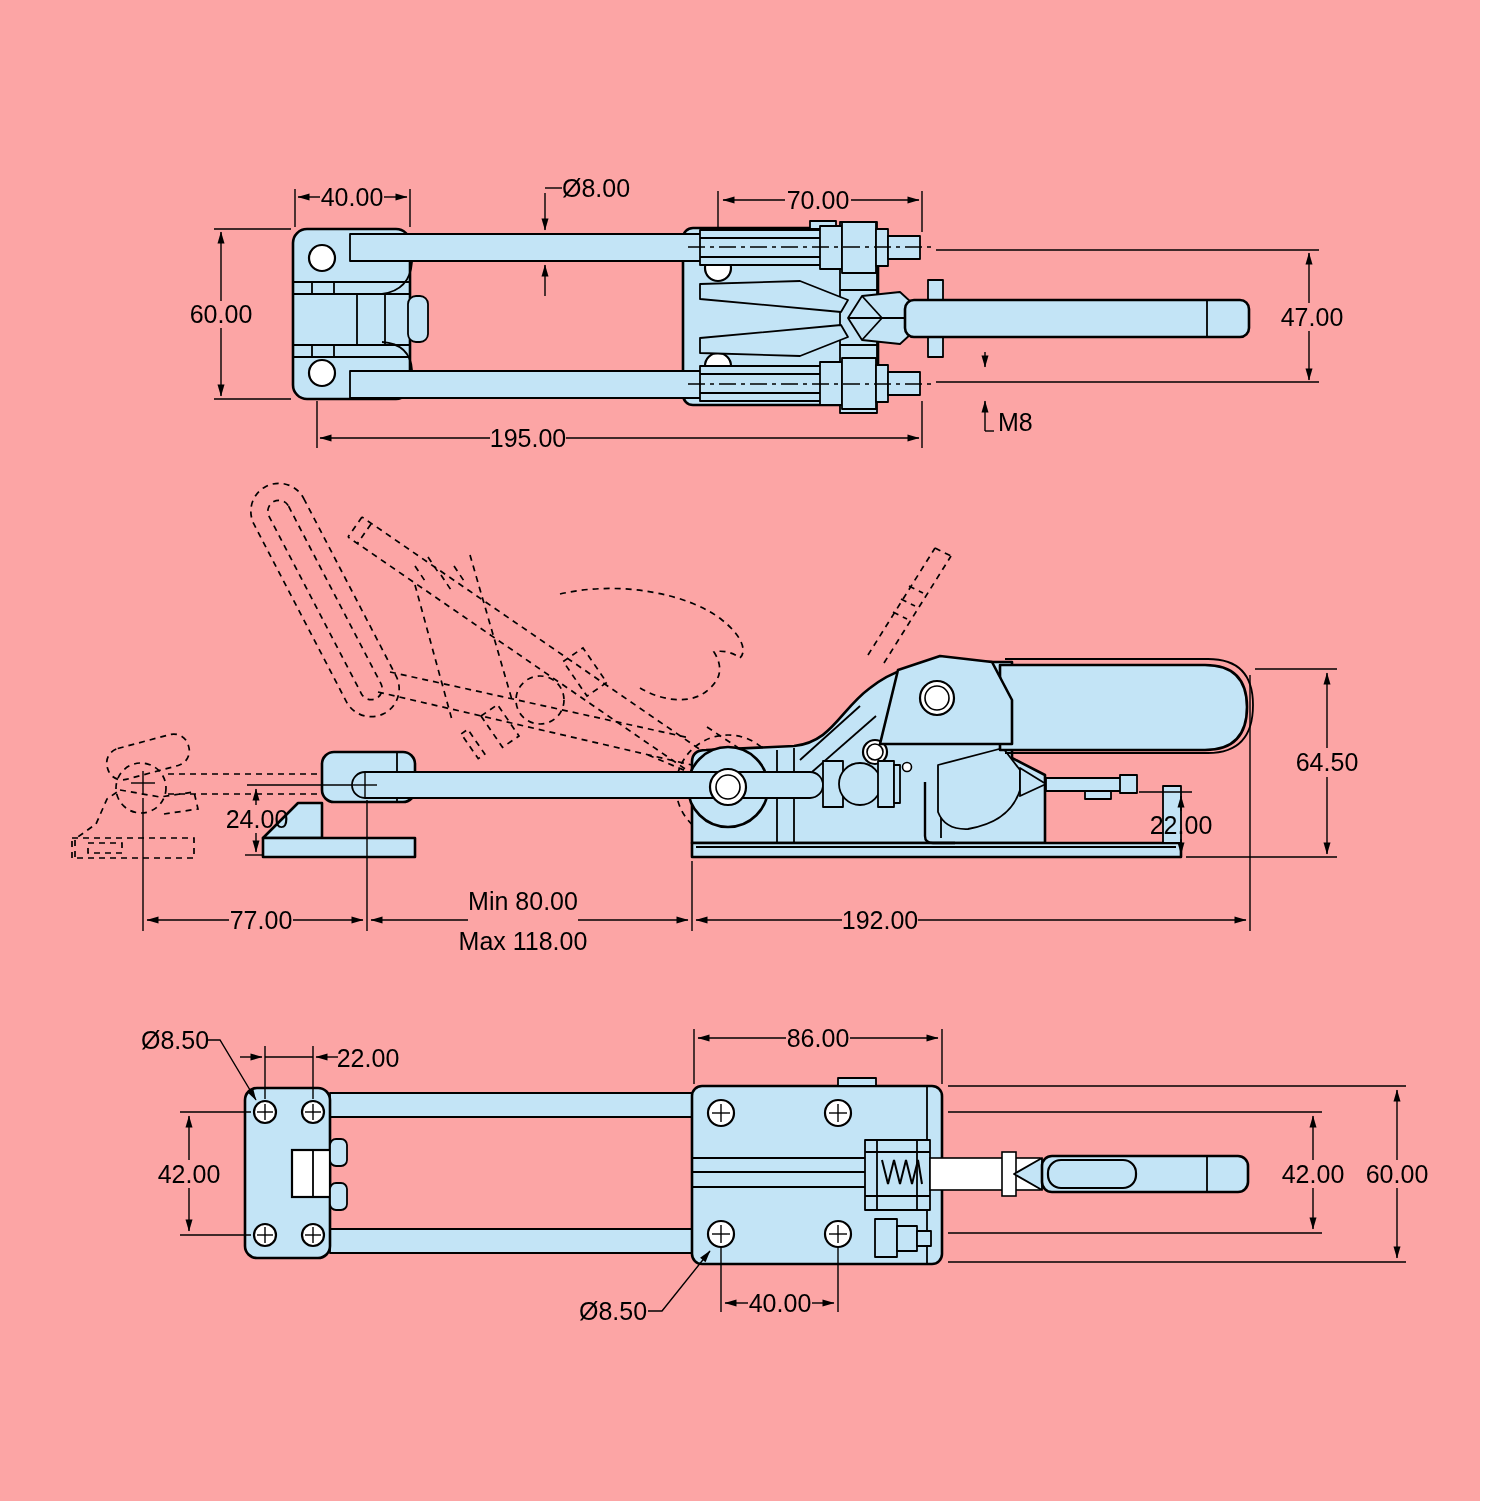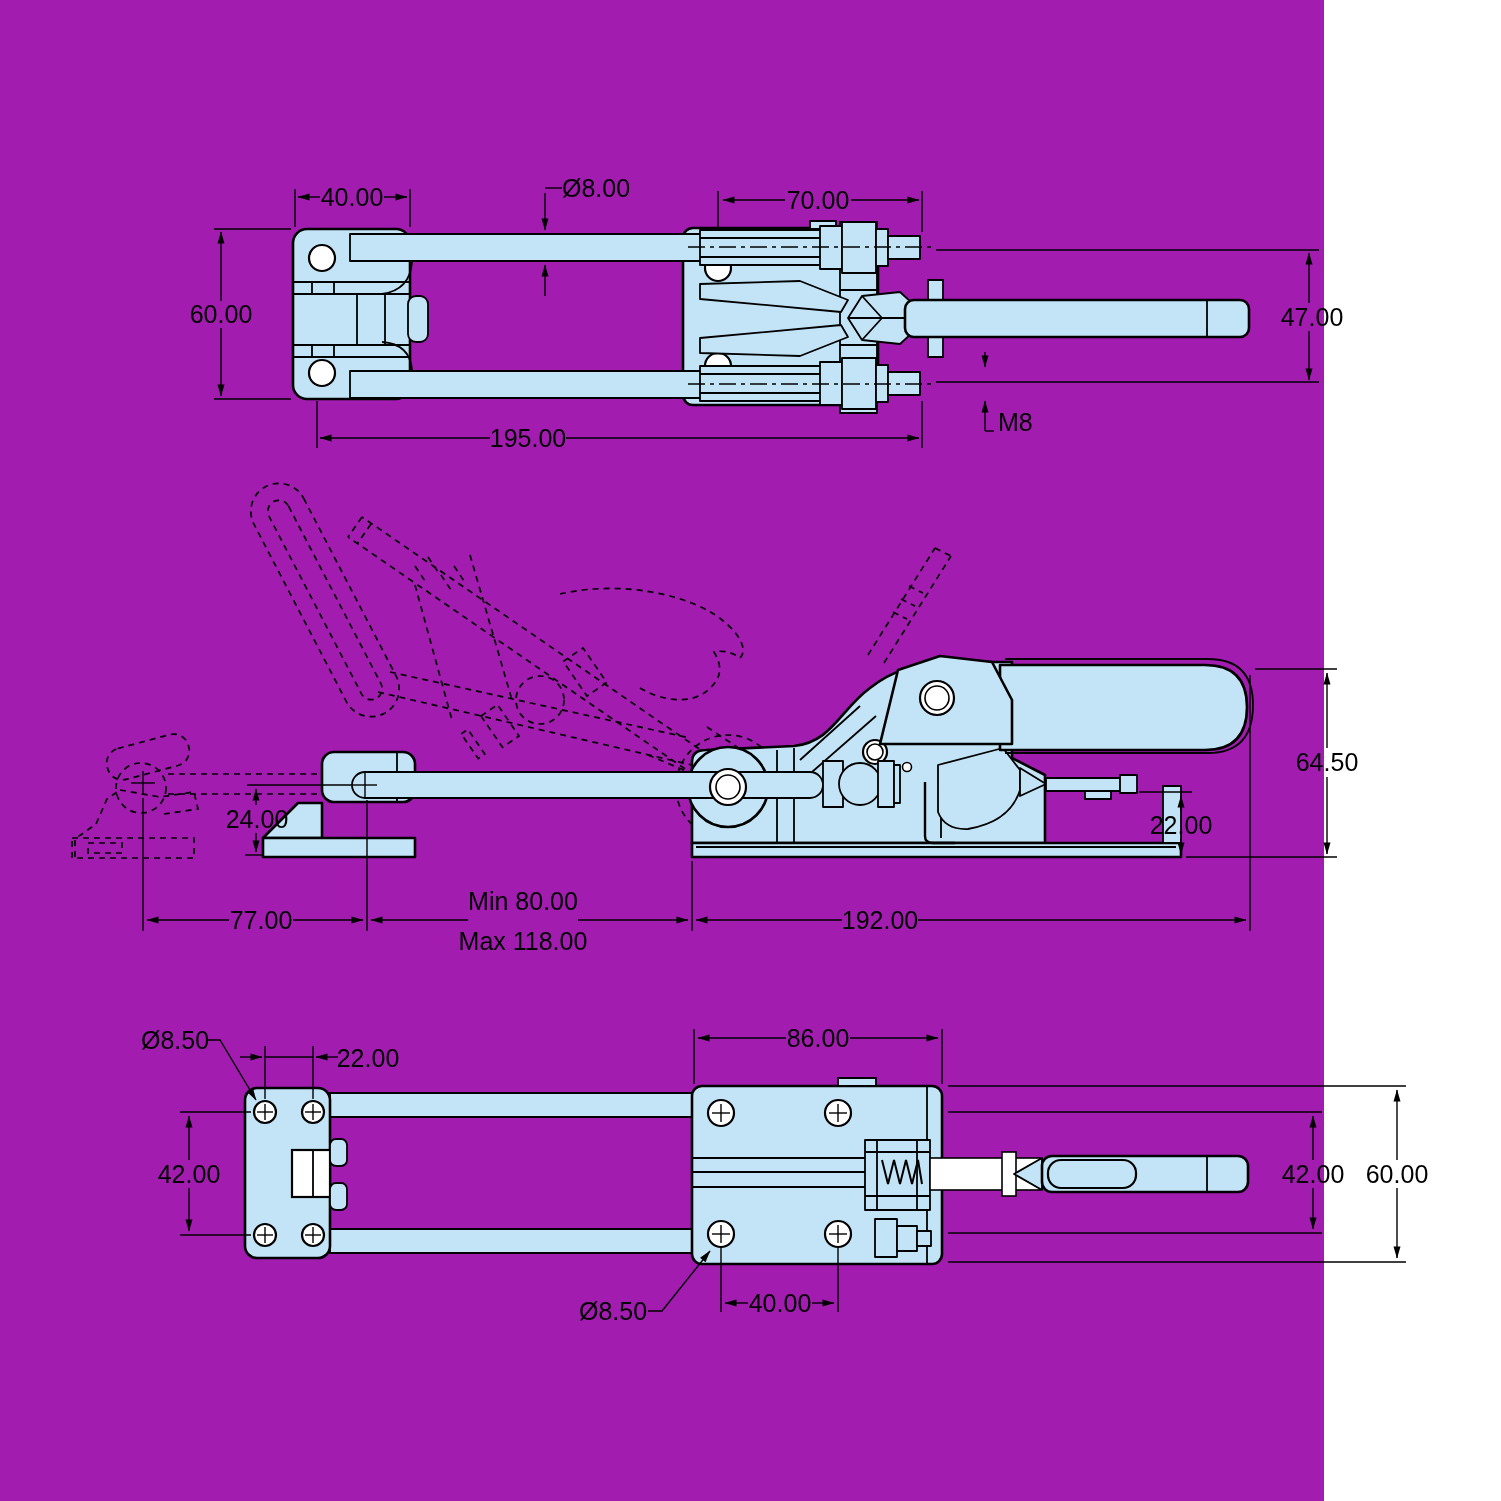--- a/index.html
+++ b/index.html
@@ -1,16 +1,16 @@
 <!DOCTYPE html>
 <html><head>
 <meta charset="utf-8">
 <style>
   html,body{margin:0;padding:0;background:#fff;}
-  .stage{width:1324px;height:1501px;background:#a21caf;position:relative;font-family:"Liberation Sans",sans-serif;}
+  .stage{width:1480px;height:1501px;background:#fca5a5;position:relative;font-family:"Liberation Sans",sans-serif;}
   svg text{font-family:"Liberation Sans","DejaVu Sans",sans-serif;fill:#000;}
   .dimtxt{font-size:25px;}
   .part{fill:#c3e4f6;stroke:#000;stroke-width:2.6;stroke-linejoin:round;}
   .part-thin{fill:#c3e4f6;stroke:#000;stroke-width:1.8;stroke-linejoin:round;}
   .white{fill:#fff;stroke:#000;stroke-width:2.2;}
   .white-thin{fill:#fff;stroke:#000;stroke-width:1.6;}
   .ln{stroke:#000;stroke-width:1.8;fill:none;}
   .ln2{stroke:#000;stroke-width:2.4;fill:none;}
   .dim{stroke:#000;stroke-width:1.4;fill:none;}
   .cl{stroke:#000;stroke-width:1.3;fill:none;stroke-dasharray:17 5 4 5;}

